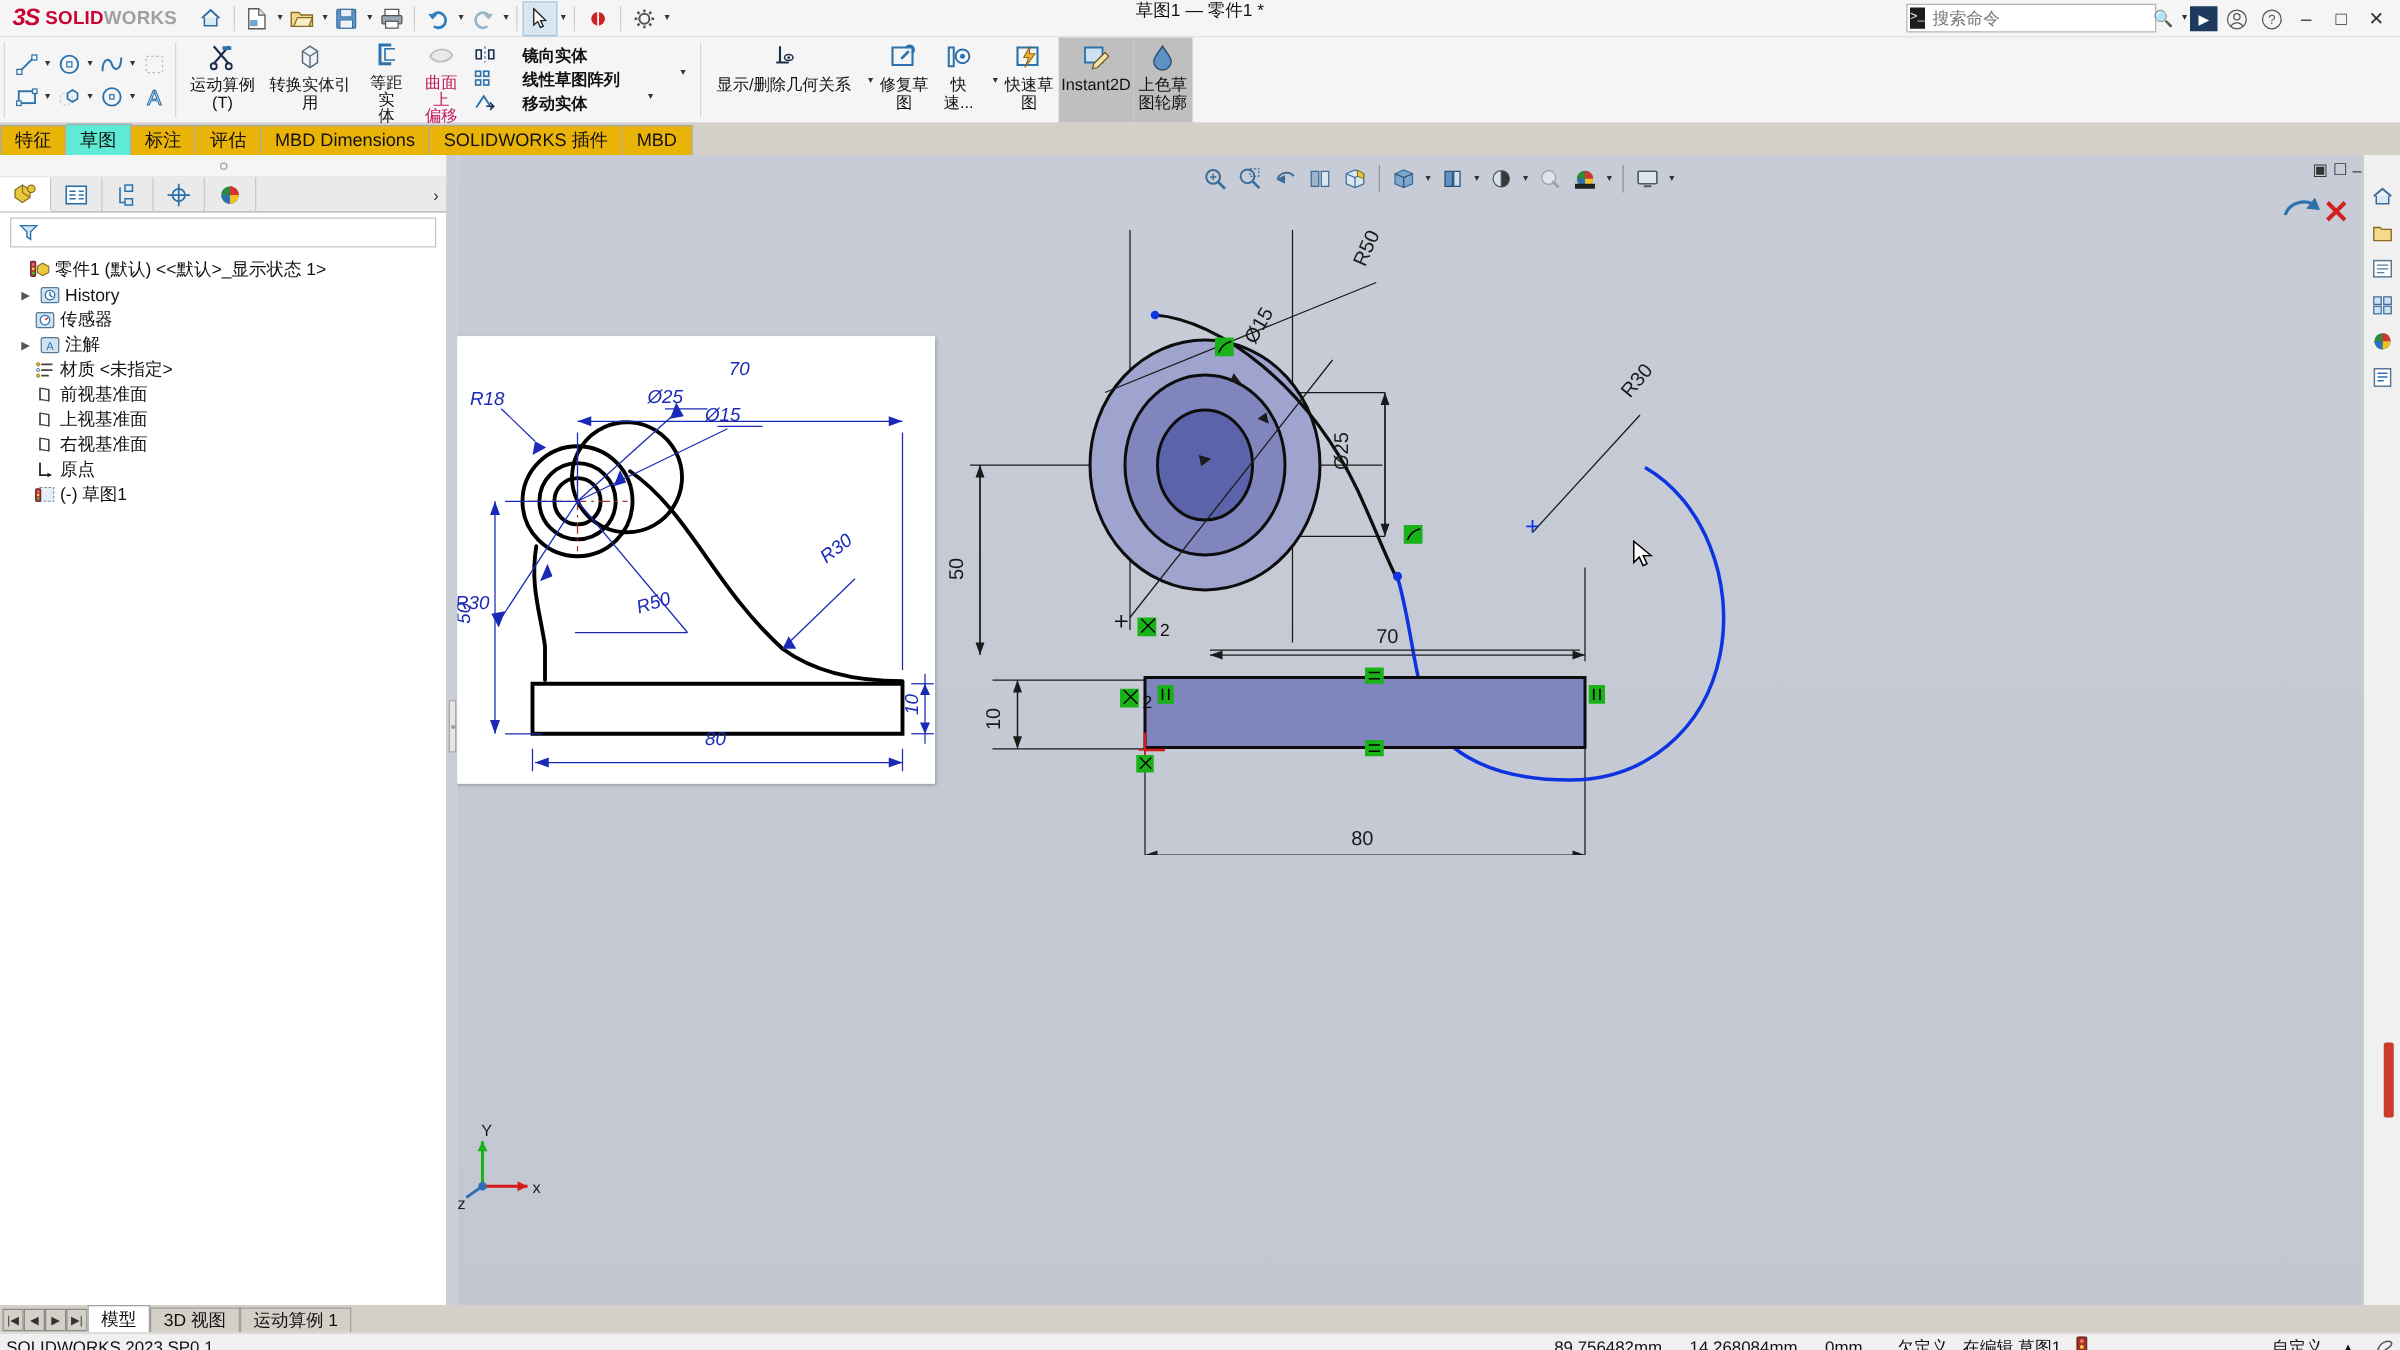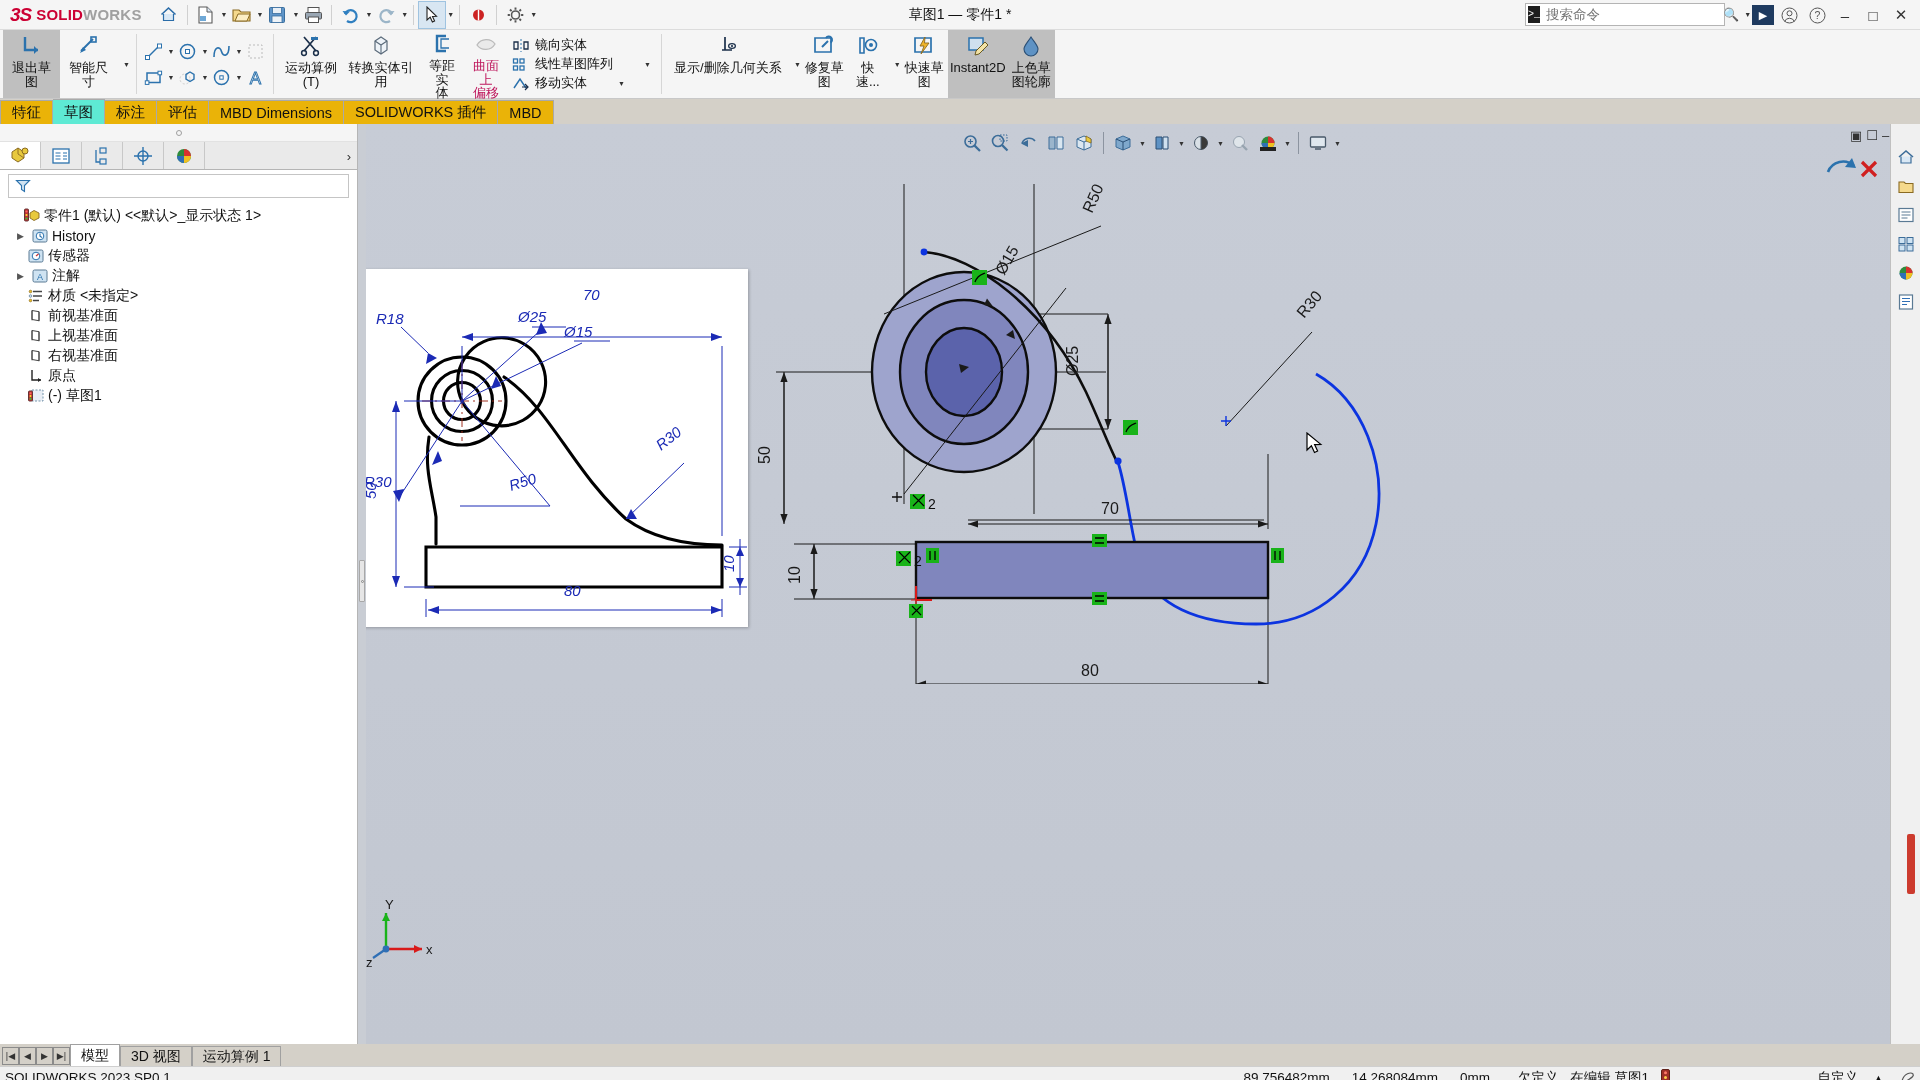--- a/index.html
+++ b/index.html
@@ -2,21 +2,21 @@
 <html><head>
 <meta charset="utf-8">
 <style>
   * { box-sizing: border-box; margin:0; padding:0; }
   html,body { width:1920px; height:1080px; overflow:hidden;
     font-family:"Liberation Sans","DejaVu Sans",sans-serif; }
   body { background:#f0f0f0; }
 
   
   .titlebar { position:absolute; left:0; top:0; width:1920px; height:30px;
-    background:#f5f5f5; border-bottom:1px solid #dcdcdc; display:flex; align-items:center; }
+    background:#f5f5f5; border-bottom:1px solid #dcdcdc; display:flex; }
   .logo { display:flex; align-items:center; margin-left:10px; gap:5px; }
   .logo-mark { font-size:19px; font-weight:bold; color:#cc0033; font-style:italic;
      letter-spacing:-1px; }
   .logo-text { font-size:15px; font-weight:bold; color:#cc0033; letter-spacing:.2px;}
   .logo-text .lite { color:#a0a0a0; font-weight:bold; }
   .menubar { display:flex; margin-left:50px; gap:2px; }
   .menu-item { font-size:14.5px; color:#111; padding:4px 9px; white-space:nowrap; cursor:default; }
   .tb-icons { display:flex; align-items:center; margin-left:14px; gap:1px; }
   .tbi { width:26px; height:26px; display:flex; align-items:center; justify-content:center;
     position:relative; }
@@ -51,21 +51,21 @@
   .rbtn.dim .lbl { color:#be185d; }
   .ricon { height:26px; display:flex; align-items:center; justify-content:center; }
   .ricon svg { display:block; }
   .rsmall-grid { display:flex; flex-direction:column; justify-content:center; gap:2px;
      padding:4px 2px; }
   .rs-row { display:flex; align-items:center; gap:0px; }
   .rs-cell { width:24px; height:24px; display:flex; align-items:center; justify-content:center; }
   .rs-car { width:10px; font-size:7px; color:#333; display:flex; align-items:center;
      justify-content:center; height:24px; }
   .rlist { display:flex; flex-direction:column; justify-content:center; padding:2px 0; }
-  .rl-row { display:flex; align-items:center; height:19px; padding:0 4px; gap:5px; }
+  .rl-row { display:flex; height:19px; padding:0 4px; gap:21px;font-weight:bold; }
   .rl-row .lbl { font-size:13px; color:#111; white-space:nowrap; }
   .vsep-dd { display:flex; align-items:center; font-size:7px; color:#333; padding-left:6px; }
 
   
   .tabbar { position:absolute; left:0; top:99px; width:1920px; height:25px;
     background:#d4d0c8; display:flex; align-items:flex-end; }
   .tab { height:24px; padding:0 11px; font-size:14.5px; color:#111; display:flex;
     align-items:center; background:#eab308; border-right:1px solid #a9a9a9;
     border-top:1px solid #a9a9a9; }
   .tab:first-child { border-left:1px solid #a9a9a9; }
@@ -256,42 +256,20 @@
         </svg>
     </div>
     <div class="tr-btn">–</div>
     <div class="tr-btn">□</div>
     <div class="tr-btn">✕</div>
   </div>
 </div>
 
 <div class="ribbon">
 
-  <div class="rgroup">
-    <div class="rbtn big active">
-      <div class="ricon">
-        <svg width="26" height="24" viewBox="0 0 26 24">
-            <path d="M6 3 v13 h13" fill="none" stroke="#2b72ad" stroke-width="2.4"></path>
-            <path d="M19 16 l-4 -4 v8z" fill="#2b72ad"></path>
-          </svg>
-      </div>
-      <div class="lbl">退出草图</div>
-    </div>
-    <div class="rbtn big">
-      <div class="ricon">
-        <svg width="26" height="24" viewBox="0 0 26 24">
-            <path d="M5 17 L17 5" stroke="#2b72ad" stroke-width="2"></path>
-            <path d="M4 19 l3-6 l3 3z" fill="#2b72ad"></path>
-            <rect x="15" y="3" width="5" height="5" fill="none" stroke="#2b72ad" stroke-width="1.6"></rect>
-          </svg>
-      </div>
-      <div class="lbl">智能尺寸</div>
-    </div>
-    <span class="vsep-dd">▼</span>
-  </div>
   <div class="rsep"></div>
 
   <div class="rsmall-grid">
     <div class="rs-row">
       <div class="rs-cell">
         <svg width="19" height="19" viewBox="0 0 19 19">
             <path d="M3.5 15.5 L15 4" stroke="#2b72ad" stroke-width="1.5"></path>
             <rect x="1.5" y="13.5" width="4" height="4" fill="#fff" stroke="#2b72ad"></rect>
             <rect x="13.5" y="2" width="4" height="4" fill="#fff" stroke="#2b72ad"></rect>
           </svg>

